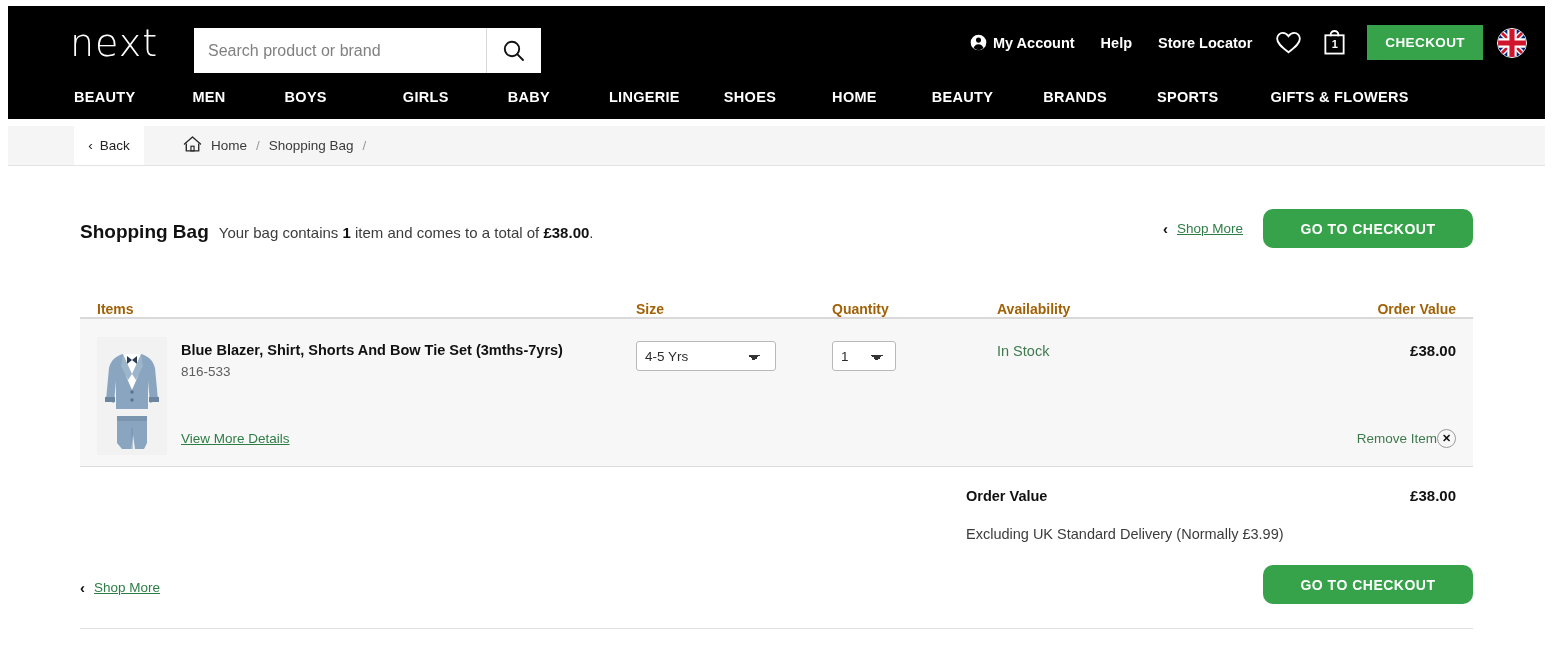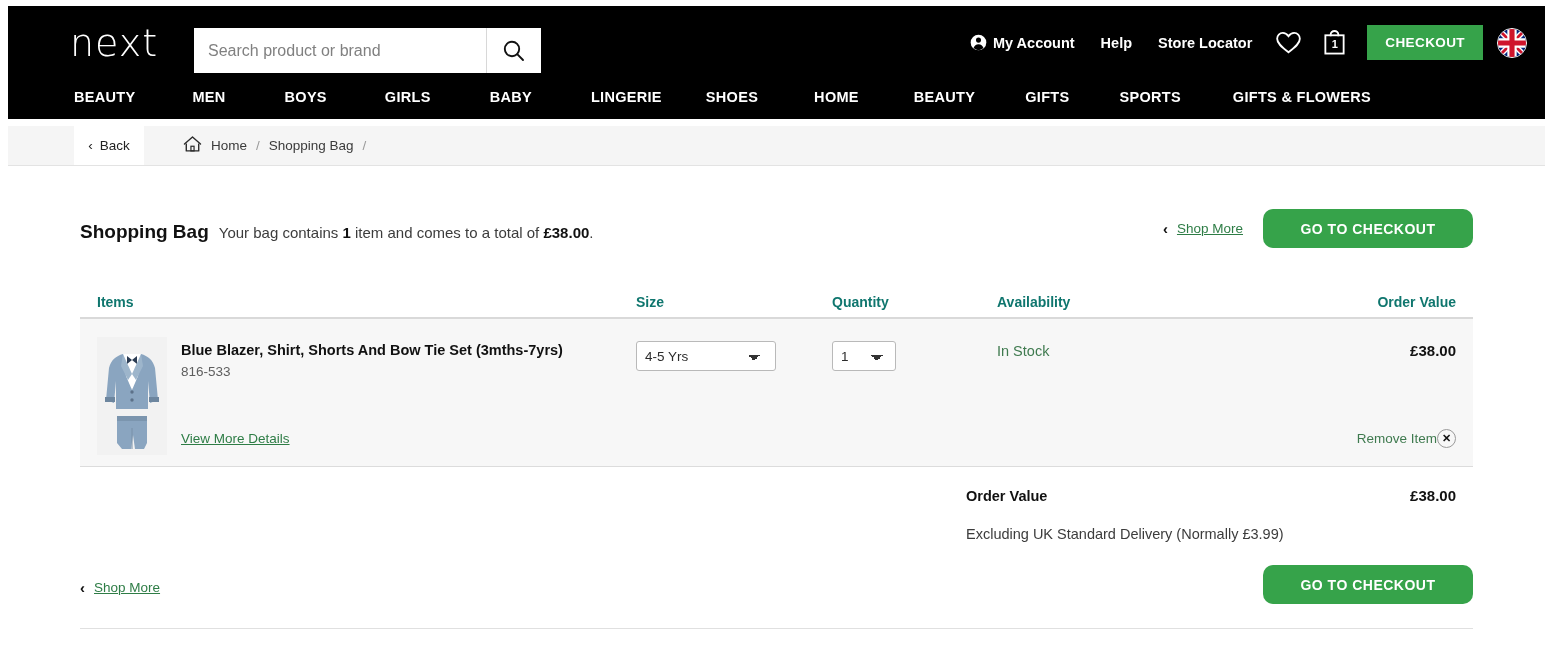--- a/index.html
+++ b/index.html
@@ -161,24 +161,24 @@
     background: #36a34a; color: #fff; border: none;
     font-size: 14px; font-weight: 700; letter-spacing: .5px;
     width: 210px; height: 39px;
     border-radius: 10px; cursor: pointer;
     font-family: "Liberation Sans", sans-serif;
   }
 
   
   .tbl { position: absolute; left: 0; top: 120px; width: 1393px; }
   .tbl-head {
-    display: flex; align-items: center;
+    display: flex; align-items: flex-end;
     height: 33px;
     border-bottom: 2px solid #d9d9d9;
-    font-size: 14px; font-weight: 700; color: #0f766e;
+    font-size: 14px; font-weight: 700; color: #a16207;
   }
   .c-items { width: 556px; padding-left: 17px; }
   .c-size { width: 196px; }
   .c-qty { width: 165px; }
   .c-avail { width: 330px; }
   .c-val { flex: 1; text-align: right; padding-right: 17px; }
 
   .tbl-row {
     display: flex;
     background: #f7f7f7;
@@ -315,27 +315,27 @@
           </svg>
         </div>
 
       </div>
     </div>
 
     <div class="nav">
       <a class="nav-item" style="margin-left:66px;">BEAUTY</a>
       <a class="nav-item" style="margin-left:57px;">MEN</a>
       <a class="nav-item" style="margin-left:59px;">BOYS</a>
-      <a class="nav-item" style="margin-left:58px;">GIRLS</a>
+      <a class="nav-item" style="margin-left:76px;">GIRLS</a>
       <a class="nav-item" style="margin-left:59px;">BABY</a>
       <a class="nav-item" style="margin-left:59px;">LINGERIE</a>
       <a class="nav-item" style="margin-left:44px;">SHOES</a>
       <a class="nav-item" style="margin-left:56px;">HOME</a>
       <a class="nav-item" style="margin-left:55px;">BEAUTY</a>
-      <a class="nav-item" style="margin-left:50px;">GIFTS</a>
+      <a class="nav-item" style="margin-left:50px;">BRANDS</a>
       <a class="nav-item" style="margin-left:50px;">SPORTS</a>
       <a class="nav-item" style="margin-left:52px;">GIFTS &amp; FLOWERS</a>
     </div>
   </div>
 
   <div class="crumbbar">
     <button class="back-btn">
       <span>‹</span>
       <span>Back</span>
     </button>

